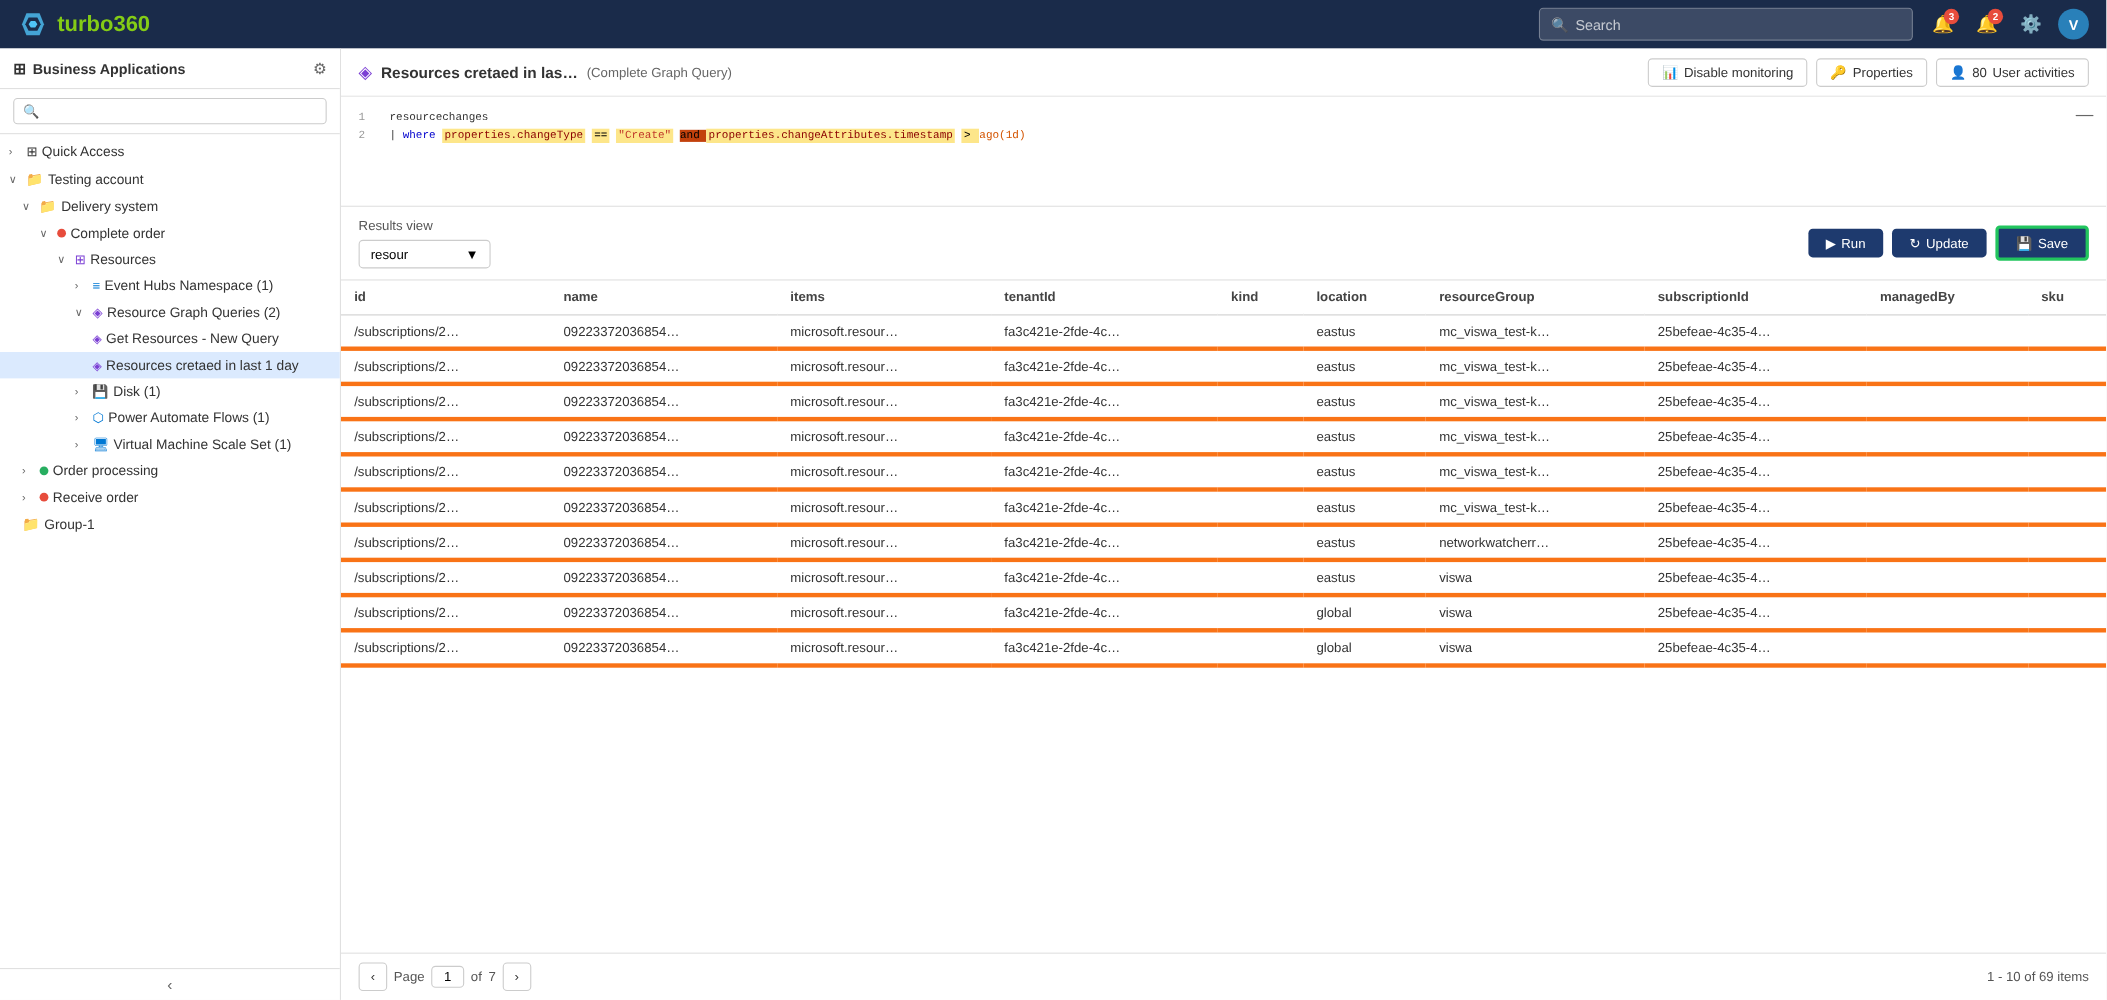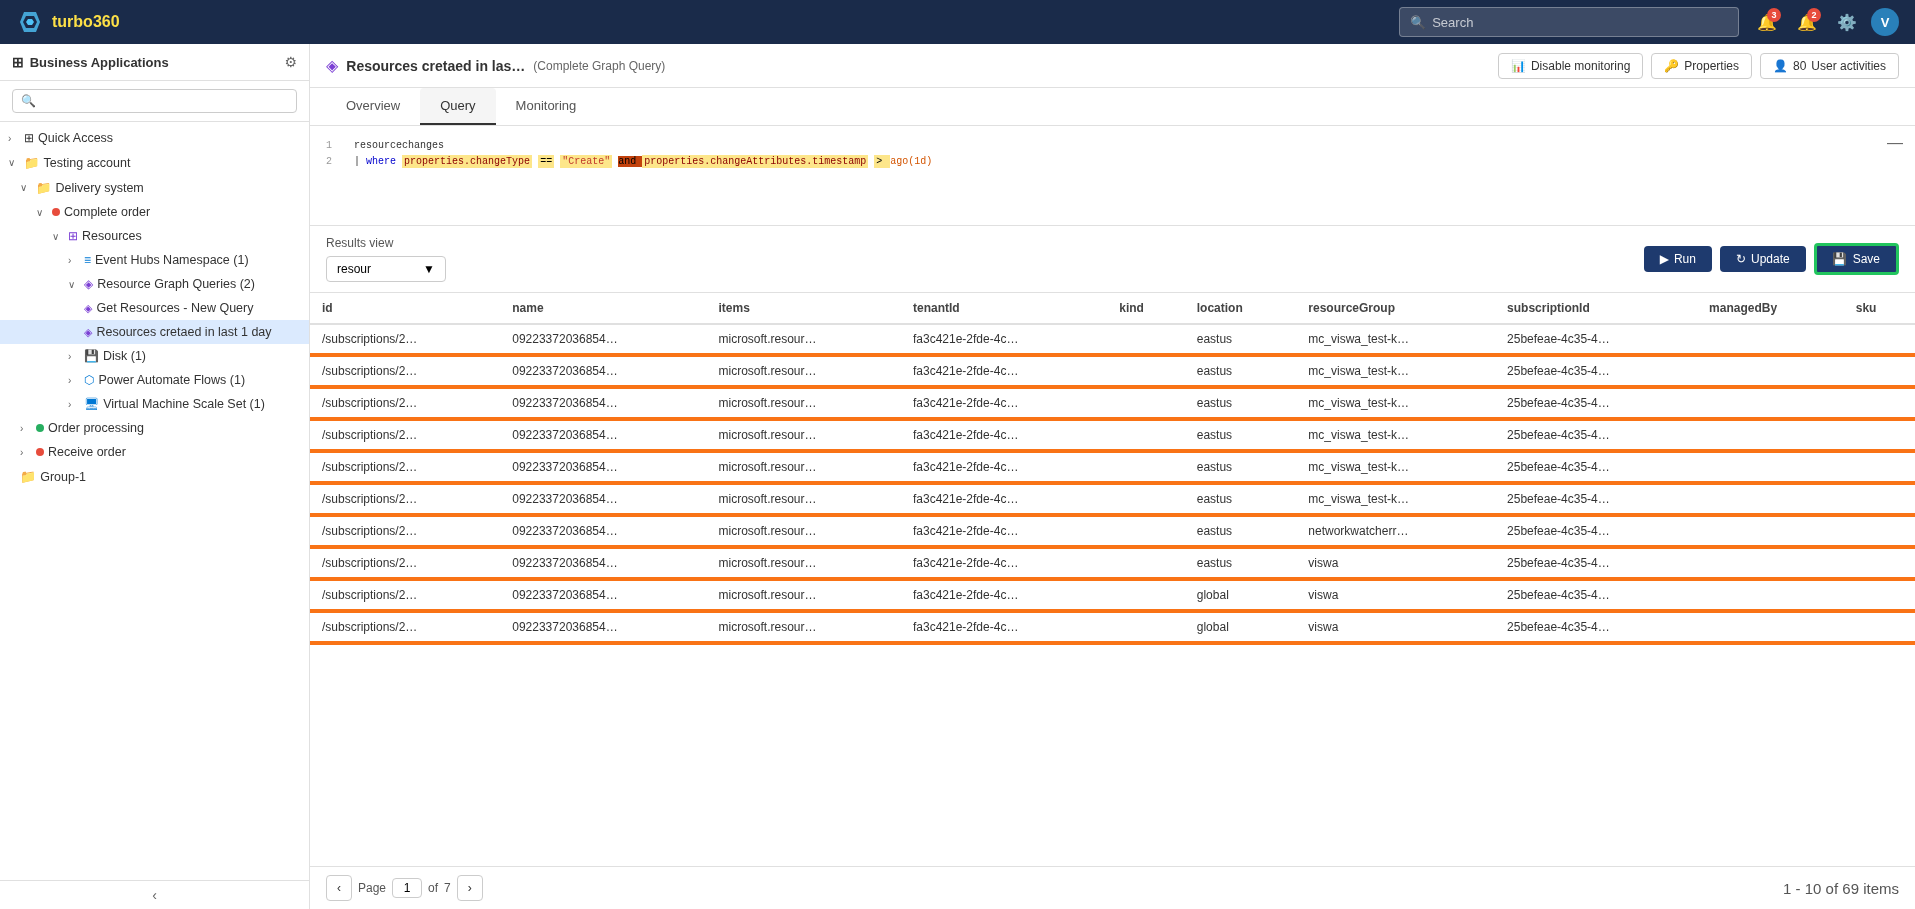--- a/index.html
+++ b/index.html
@@ -12,22 +12,22 @@
       display: flex;
       align-items: center;
       padding: 0 16px;
       gap: 12px;
       flex-shrink: 0;
     }
     .top-nav .logo-area {
       display: flex;
       align-items: center;
       gap: 8px;
-      color: #fde047;
-      font-size: 16px;
+      color: #84cc16;
+      font-size: 20px;
       font-weight: 600;
       text-align: center;
     }
     .top-nav .logo-icon {
       width: 28px;
       height: 28px;
     }
     .top-nav .search-box {
       margin-left: auto;
       background: rgba(255,255,255,0.15);
@@ -388,21 +388,21 @@
       color: #333;
     }
     .page-input {
       width: 30px;
       text-align: center;
       border: 1px solid #ccc;
       border-radius: 4px;
       padding: 2px 4px;
       font-size: 12px;
     }
-    .pagination-right { font-size: 15px; color: #555; }
+    .pagination-right { font-size: 12px; color: #555; }
     .sidebar-footer {
       border-top: 1px solid #e0e0e0;
       display: flex;
       align-items: center;
       justify-content: center;
       padding: 6px;
       cursor: pointer;
       color: #666;
     }
   </style>
@@ -572,31 +572,20 @@
           <span>Properties</span>
         </button>
         <button class="btn-outline">
           <span>👤</span>
           <span>80</span>
           <span>User activities</span>
         </button>
       </div>
     </div>
 
-    <div class="content-tabs">
-      <div class="tab">
-        <span>Overview</span>
-      </div>
-      <div class="tab active">
-        <span>Query</span>
-      </div>
-      <div class="tab">
-        <span>Monitoring</span>
-      </div>
-    </div>
 
     <div class="query-editor">
       <div class="query-lines">
         <div>
           <span class="line-num">1</span>
           <span style="color:#333;">resourcechanges</span>
         </div>
         <div>
           <span class="line-num">2</span>
           <span style="color:#333;">| </span>

